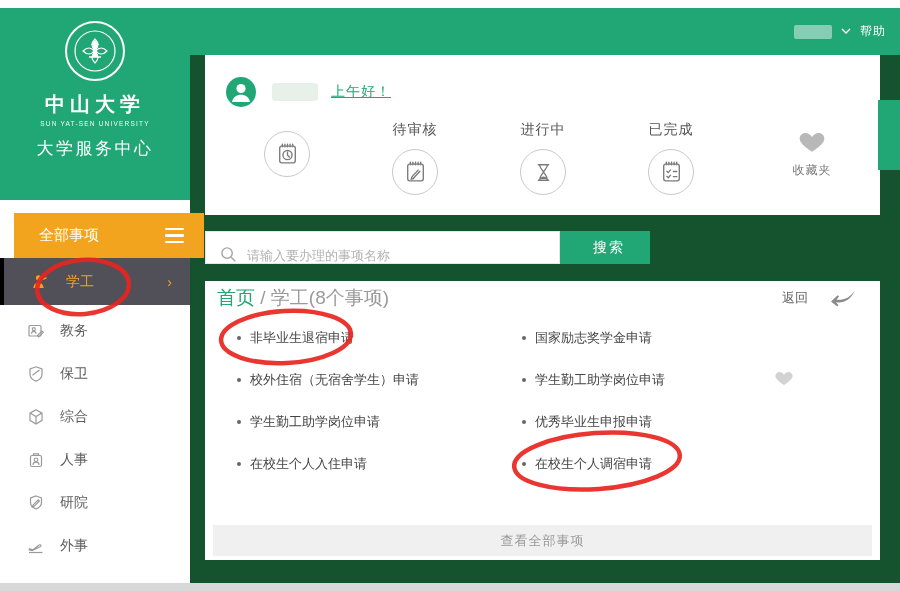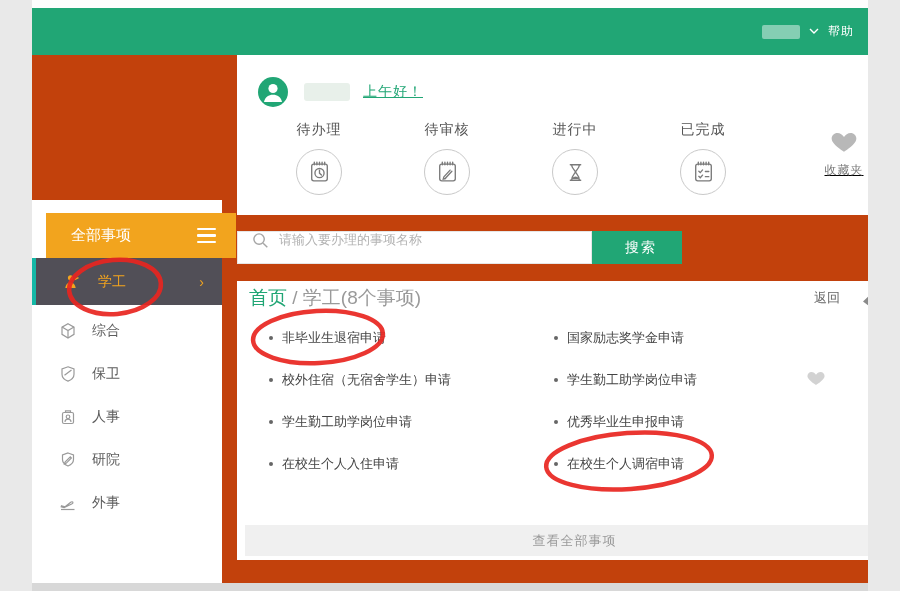--- a/index.html
+++ b/index.html
@@ -1,18 +1,18 @@
 <!DOCTYPE html>
 <html><head>
 <meta charset="utf-8">
 <style>
   * { margin:0; padding:0; box-sizing:border-box; }
   html,body { background:#e9e9e9; }
   body { font-family:"Liberation Sans","DejaVu Sans",sans-serif; }
-  .page { position:relative; width:836px; height:591px; background:#c2410c; overflow:hidden; margin:0 auto; }
+  .page { position:relative; width:900px; height:591px; background:#14532d; overflow:hidden; margin:0 auto; }
 
   
   .strip-top { position:absolute; left:0; top:0; width:900px; height:8px; background:#fdfdfd; }
   .green-band { position:absolute; left:0; top:8px; width:900px; height:47px; background:#21a675; }
   .topbar-right { position:absolute; right:14px; top:8px; height:47px; display:flex; align-items:center; gap:9px; color:#fff; }
   .user-chip { width:38px; height:14px; border-radius:2px; background:rgba(255,255,255,.45); }
   .help { font-size:12px; color:#fff; letter-spacing:1px; cursor:pointer; }
 
   
   .brand { position:absolute; left:0; top:8px; width:190px; height:192px; background:#21a675; color:#fff; text-align:center; }
@@ -21,43 +21,43 @@
   .brand-en { font-size:6.5px; letter-spacing:1.2px; margin-top:2px; opacity:.95; }
   .brand-portal { font-size:17px; letter-spacing:2.5px; margin-top:10px; }
 
   
   .sidebar-bg { position:absolute; left:0; top:200px; width:190px; height:383px; background:#ffffff; }
   .menu-header { position:absolute; left:14px; top:213px; width:190px; height:45px; background:#f2a41e; color:#fff;
                  display:flex; align-items:center; padding:0 20px 0 25px; font-size:15px; cursor:pointer; }
   .menu-header .hamburger { margin-left:auto; display:flex; flex-direction:column; gap:4px; }
   .menu-header .hamburger i { display:block; width:19px; height:2.5px; background:#fff; border-radius:1px; }
   .menu-selected { position:absolute; left:0; top:258px; width:190px; height:47px; background:#514f57; display:flex;
-                   align-items:center; padding:0 18px 0 26px; cursor:pointer; border-left:4px solid #14b8a6; }
+                   align-items:center; padding:0 18px 0 26px; cursor:pointer; border-left:4px solid #000000; }
   .menu-selected .lbl { color:#f2a41e; font-size:14px; margin-left:16px; }
   .menu-selected .chev { margin-left:auto; color:#f2a41e; font-size:14px; }
   .menu-items { position:absolute; left:0; top:309px; width:190px; }
   .menu-item { height:43px; display:flex; align-items:center; padding-left:27px; background:#fff; cursor:pointer; }
   .menu-item .lbl { color:#5c5c5c; font-size:14px; margin-left:15px; }
 
   
   .main-card { position:absolute; left:205px; top:55px; width:675px; height:160px; background:#fff; }
   .greeting { position:absolute; left:21px; top:22px; display:flex; align-items:center; }
   .name-blur { width:46px; height:18px; border-radius:3px; background:#e8f0ea; margin-left:16px; }
   .greet-msg { color:#21a675; font-size:14px; margin-left:13px; letter-spacing:1px;text-decoration:underline; }
   .status-row { position:absolute; left:18px; top:66px; display:flex; }
   .status-item { width:128px; text-align:center; cursor:pointer; }
   .status-item .lbl { font-size:14px; color:#555; letter-spacing:1px; }
   .status-item .ring { width:46px; height:46px; border:1px solid #c9c9c9; border-radius:50%; margin:10px auto 0;
                        display:flex; align-items:center; justify-content:center; }
-  .favorites { position:absolute; left:576px; top:75px; width:62px; text-align:center; cursor:pointer;text-decoration:underline; }
+  .favorites { position:absolute; left:576px; top:75px; width:62px; text-align:center; cursor:pointer; }
   .favorites .lbl { font-size:12px; color:#777; margin-top:5px; letter-spacing:1px; }
 
   
   .search-box { position:absolute; left:205px; top:231px; width:355px; height:33px; background:#fff; border:1px solid #e6e6e6;
-                display:flex; align-items:flex-start; padding-left:14px; }
+                display:flex; align-items:flex-end; padding-left:14px; }
   .search-box input { border:none; outline:none; flex:1; font-size:13px; color:#555; margin-left:10px; background:transparent;
                       font-family:inherit; }
   .search-box input::placeholder { color:#b3b3b3; }
   .search-btn { position:absolute; left:560px; top:231px; width:90px; height:33px; background:#21a675; color:#fff;
                 border:none; font-size:14px; letter-spacing:2px; cursor:pointer; font-family:inherit;padding-left:8px; }
 
   
   .content { position:absolute; left:205px; top:281px; width:675px; height:279px; background:#fff; }
   .breadcrumb { position:absolute; left:12px; top:4px; font-size:19px; color:#9a9a9a; }
   .breadcrumb .home { color:#21a675; cursor:pointer; }
@@ -87,20 +87,36 @@
   <div class="green-band"></div>
 
   <div class="topbar-right">
     <span class="user-chip"></span>
     <svg width="10" height="7" viewBox="0 0 10 7">
       <path d="M1 1l4 4 4-4" stroke="#fff" stroke-width="1.4" fill="none"></path>
     </svg>
     <span class="help">帮助</span>
   </div>
 
+  <div class="brand">
+    <svg class="emblem" viewBox="0 0 64 64">
+      <circle cx="32" cy="32" r="29" fill="none" stroke="#fff" stroke-width="2"></circle>
+      <circle cx="32" cy="32" r="20" fill="none" stroke="#fff" stroke-width="1.2"></circle>
+      <path d="M32 20c4 4 4 8 0 11 -4 -3 -4 -7 0 -11z" fill="none" stroke="#fff" stroke-width="1.2"></path>
+      <path d="M20 32c4 -4 8 -4 11 0 -3 4 -7 4 -11 0z" fill="none" stroke="#fff" stroke-width="1.2"></path>
+      <path d="M44 32c-4 4 -8 4 -11 0 3 -4 7 -4 11 0z" fill="none" stroke="#fff" stroke-width="1.2"></path>
+      <path d="M32 44c-4 -4 -4 -8 0 -11 4 3 4 7 0 11z" fill="none" stroke="#fff" stroke-width="1.2"></path>
+      <rect x="30" y="26" width="4" height="12" fill="#fff"></rect>
+      <path d="M28 26l4 -5 4 5z" fill="#fff"></path>
+      <path d="M26 38h12" stroke="#fff" stroke-width="1.5"></path>
+    </svg>
+    <div class="brand-cn">中山大学</div>
+    <div class="brand-en">SUN YAT-SEN UNIVERSITY</div>
+    <div class="brand-portal">大学服务中心</div>
+  </div>
 
   <div class="sidebar-bg"></div>
 
   <div class="menu-header">
     <span>全部事项</span>
     <span class="hamburger">
         <i></i>
         <i></i>
         <i></i>
       </span>
@@ -112,31 +128,40 @@
       <path d="M2.3 15c.6-4 2.6-5.6 5.2-5.6 2.9 0 4.7 1.9 5.2 5.6z" fill="#f2a41e"></path>
       <path d="M11.5 6.5l4-1.8" stroke="#f2a41e" stroke-width="1.4" fill="none"></path>
     </svg>
     <span class="lbl">学工</span>
     <span class="chev">›</span>
   </div>
 
   <div class="menu-items">
     <div class="menu-item">
       <svg width="18" height="18" viewBox="0 0 18 18" fill="none" stroke="#9a9a9a" stroke-width="1.2">
+        <rect x="2" y="3.5" width="12" height="10.5" rx="1"></rect>
+        <circle cx="6.8" cy="7.2" r="1.5"></circle>
+        <path d="M4.4 11.6c.3-1.6 1.3-2.3 2.4-2.3s2.1.7 2.4 2.3"></path>
+        <path d="M10.5 13.5l4.5-4.5 1.3 1.3-4.5 4.5z"></path>
+      </svg>
+      <span class="lbl">教务</span>
+    </div>
+    <div class="menu-item">
+      <svg width="18" height="18" viewBox="0 0 18 18" fill="none" stroke="#9a9a9a" stroke-width="1.2">
+        <path d="M9 1.8l6 2.2v5.2c0 3.6-2.6 5.6-6 6.9-3.4-1.3-6-3.3-6-6.9V4z"></path>
+        <path d="M5.5 10.3l7-5.2"></path>
+      </svg>
+      <span class="lbl">保卫</span>
+    </div>
+    <div class="menu-item">
+      <svg width="18" height="18" viewBox="0 0 18 18" fill="none" stroke="#9a9a9a" stroke-width="1.2">
         <path d="M9 1.8l6 3.3v7.2L9 16l-6-3.7V5.1z"></path>
         <path d="M3 5.1l6 3.4 6-3.4M9 8.5V16"></path>
       </svg>
       <span class="lbl">综合</span>
-    </div>
-    <div class="menu-item">
-      <svg width="18" height="18" viewBox="0 0 18 18" fill="none" stroke="#9a9a9a" stroke-width="1.2">
-        <path d="M9 1.8l6 2.2v5.2c0 3.6-2.6 5.6-6 6.9-3.4-1.3-6-3.3-6-6.9V4z"></path>
-        <path d="M5.5 10.3l7-5.2"></path>
-      </svg>
-      <span class="lbl">保卫</span>
     </div>
     <div class="menu-item">
       <svg width="18" height="18" viewBox="0 0 18 18" fill="none" stroke="#9a9a9a" stroke-width="1.2">
         <rect x="3.5" y="4.5" width="11" height="11" rx="1.5"></rect>
         <path d="M6.5 4.5V2.8h5v1.7"></path>
         <circle cx="9" cy="8.8" r="1.8"></circle>
         <path d="M5.9 13.8c.3-1.9 1.7-2.7 3.1-2.7s2.8.8 3.1 2.7"></path>
       </svg>
       <span class="lbl">人事</span>
     </div>
@@ -162,21 +187,20 @@
         <circle cx="15" cy="15" r="15" fill="#21a675"></circle>
         <circle cx="15" cy="11.5" r="4.6" fill="#fff"></circle>
         <path d="M6 25c1-5.2 4.6-7.2 9-7.2s8 2 9 7.2z" fill="#fff"></path>
       </svg>
       <span class="name-blur"></span>
       <span class="greet-msg">上午好！</span>
     </div>
 
     <div class="status-row">
       <div class="status-item">
-        <div class="lbl">待办理</div>
         <div class="ring">
           <svg width="27" height="27" viewBox="0 0 26 26" fill="none" stroke="#7a7a7a" stroke-width="1.3" stroke-linecap="round">
             <rect x="5.5" y="5" width="15" height="16" rx="2"></rect>
             <path d="M8 5.5V3M10.5 5.5V3M13 5.5V3M15.5 5.5V3M18 5.5V3"></path>
             <circle cx="13" cy="13.5" r="4.4"></circle>
             <path d="M13 10.8v2.8l1.9 1.9"></path>
           </svg>
         </div>
       </div>
       <div class="status-item">

